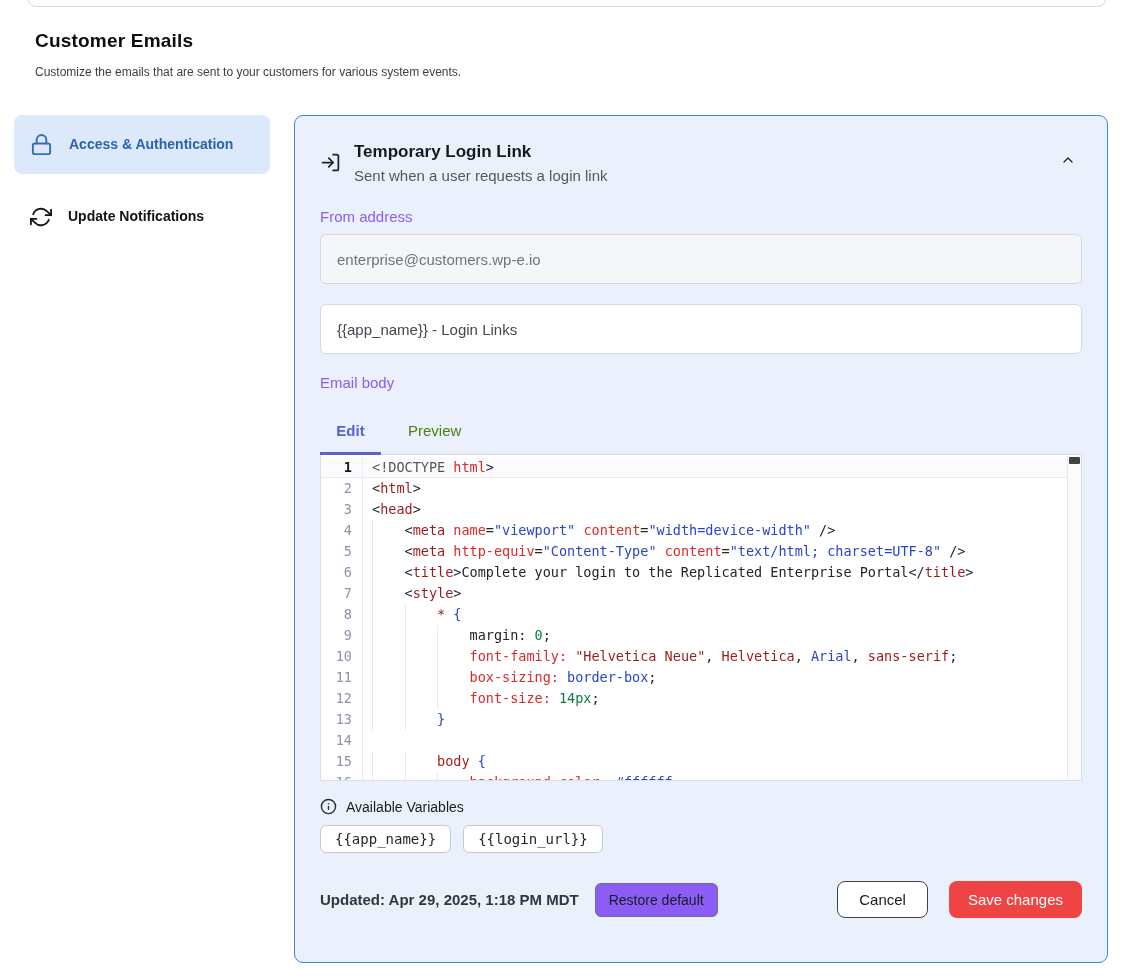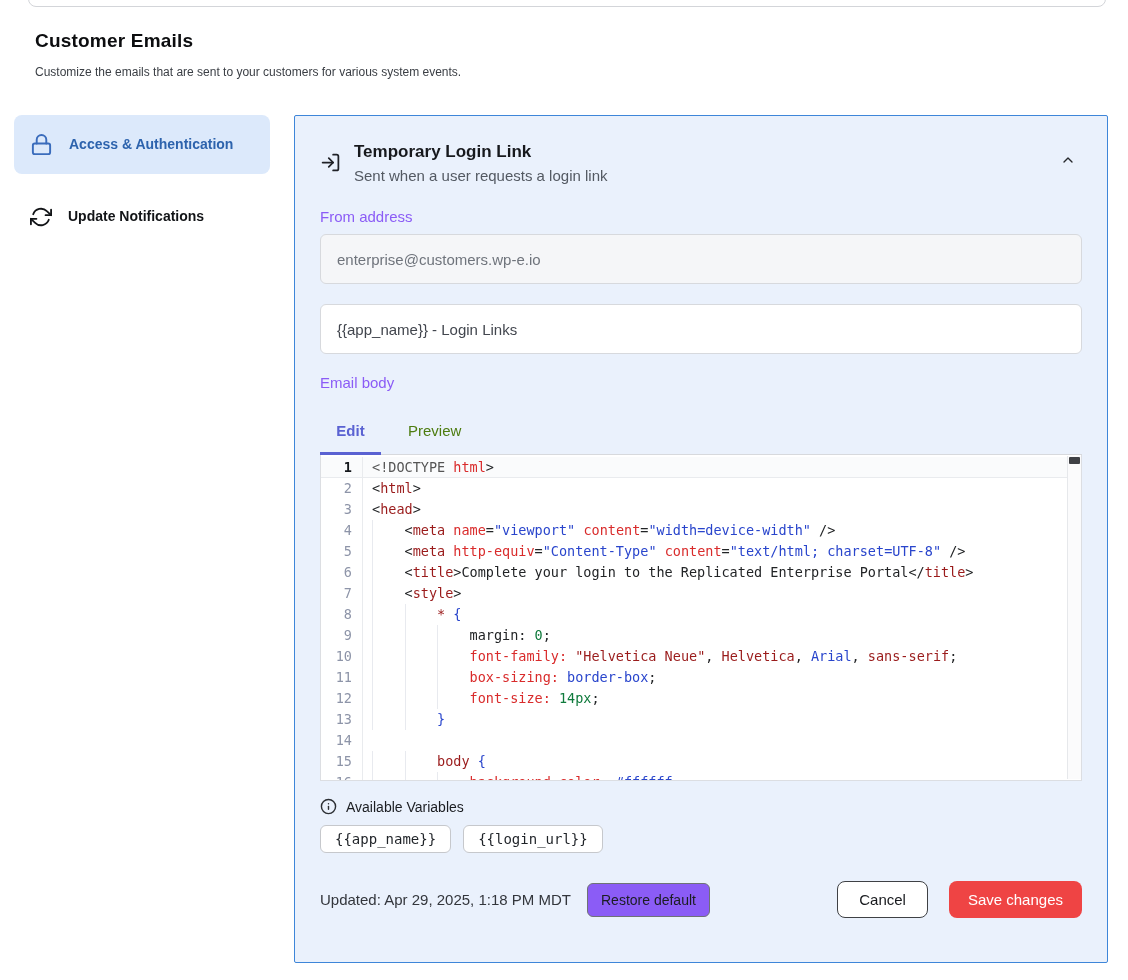--- a/index.html
+++ b/index.html
@@ -23,21 +23,21 @@
   
   .sidebar{width:256px;margin-right:24px;flex:none;}
   .side-item{display:flex;align-items:center;gap:16px;padding:14px 16px;border-radius:8px;
     font-size:14px;font-weight:600;color:#121417;cursor:pointer;line-height:1.55;}
   .side-item.active{background:#dce9fb;color:#2d63ad;padding-top:18px;padding-bottom:18px;}
   .side-item + .side-item{margin-top:18px;}
   .side-item .icn{flex:none;display:flex;align-items:center;}
 
   
   .panel{width:814px;flex:none;background:var(--panel-bg);border:1px solid var(--accent);
-    border-radius:2px;padding:26px 25px 36px 25px;min-height:848px;}
+    border-radius:9px;padding:26px 25px 36px 25px;min-height:848px;}
 
   .panel-head{display:flex;align-items:flex-start;gap:13px;position:relative;margin-bottom:24px;}
   .panel-head .icn{margin-top:10px;}
   .panel-title{font-size:17px;font-weight:700;color:#17191d;}
   .panel-subtitle{font-size:15px;color:#535962;margin-top:5px;}
   .collapse-btn{position:absolute;right:2px;top:6px;background:none;border:none;cursor:pointer;padding:4px;}
 
   .field{margin-bottom:20px;}
   .field-label{font-size:15px;font-weight:400;color:#8b5cf6;margin-bottom:9px;}
   .text-input{width:100%;height:50px;border:1px solid #d7d9dd;border-radius:6px;
@@ -73,21 +73,21 @@
 
   
   .vars-head{display:flex;align-items:center;gap:9px;margin-top:17px;}
   .vars-label{font-size:14px;color:#1b1d21;}
   .chips{display:flex;gap:12px;margin-top:10px;}
   .chip{background:#fff;border:1px solid #c6c8cc;border-radius:6px;padding:5px 14px;
     font-family:"DejaVu Sans Mono","Liberation Mono",monospace;font-size:14px;color:#1f2328;cursor:pointer;}
 
   
   .footer{display:flex;align-items:center;margin-top:28px;}
-  .updated{font-size:15px;color:#33363c;}
+  .updated{font-size:15px;color:#33363c;font-weight:bold;}
   .btn{font-family:"Liberation Sans",sans-serif;cursor:pointer;}
   .btn-restore{margin-left:16px;background:#8b5cf6;border:1px solid #6f7276;border-radius:6px;
     padding:8px 13px;font-size:14px;color:#1b1d21;}
   .spacer{flex:1;}
   .btn-cancel{background:#fff;border:1px solid #3f4145;border-radius:8px;padding:9px 21px;
     font-size:15px;color:#17191d;}
   .btn-save{margin-left:21px;background:#ef4444;border:none;border-radius:8px;padding:10px 19px;
     font-size:15px;color:#ffffff;}
   svg{display:block;}
 </style>

